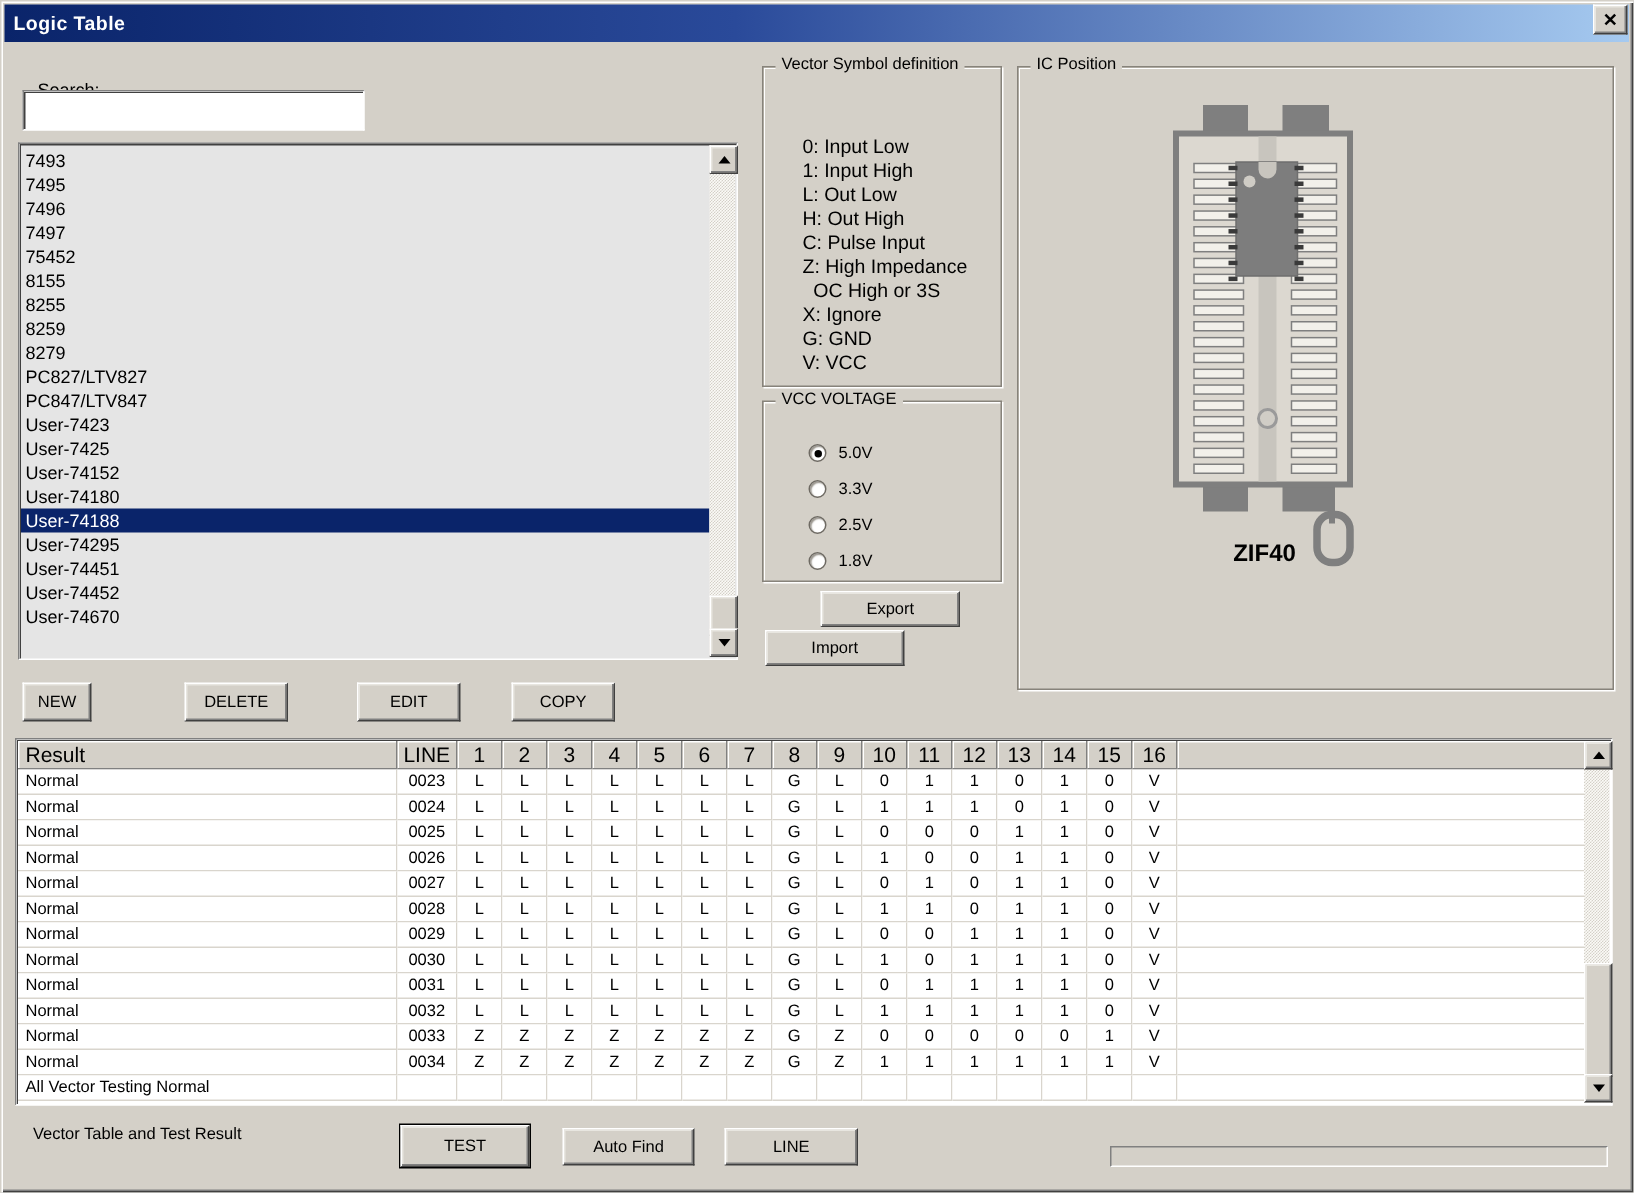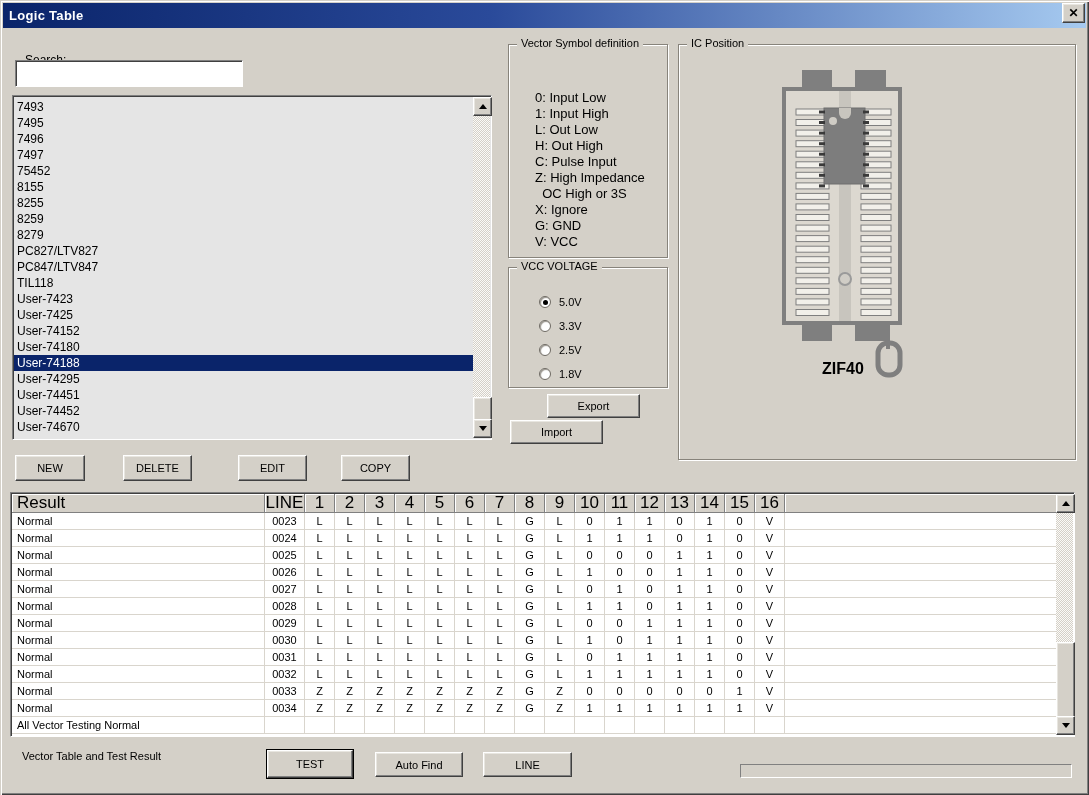--- a/index.html
+++ b/index.html
@@ -51,21 +51,21 @@
   .radio{width:12px;height:12px;border-radius:50%;background:#fff;border:1px solid #6e6a63;
     box-shadow:inset 1px 1px 1px #9a968e;display:flex;align-items:center;justify-content:center;box-sizing:border-box;}
   .radio.checked::after{content:"";width:5px;height:5px;border-radius:50%;background:#000;}
   .radio-label{font-size:11px;}
   .socket-svg{position:absolute;left:0;top:0;}
   .rtable{position:absolute;left:10px;top:492px;width:1065px;height:245px;background:#ffffff;box-sizing:border-box;}
   .rt-inner{position:absolute;left:1px;top:1px;bottom:1px;right:18px;overflow:hidden;background:#fff;}
   .rt-header{display:flex;height:19px;}
   .hcell{background:#d4d0c8;border-right:1px solid #808080;border-bottom:1px solid #808080;
     box-shadow:inset 1px 1px 0 #ffffff;box-sizing:border-box;display:flex;align-items:center;justify-content:center;
-    font-size:17px;flex-shrink:0;}
+    font-size:14px;flex-shrink:0;}
   .rt-row{display:flex;height:17px;}
   .bcell{border-right:1px solid #d9d5cd;border-bottom:1px solid #d9d5cd;box-sizing:border-box;
     display:flex;align-items:center;justify-content:center;font-size:11px;background:#fff;flex-shrink:0;}
   .c-result{width:253px;justify-content:flex-start;padding-left:5px;}
   .c-line{width:40px;}
   .c-pin{width:30px;}
   .c-fill{flex:1;border-right:none;}
   .rt-scroll{position:absolute;top:1px;right:1px;bottom:1px;width:17px;
     background-color:#fbfaf7;
     background-image:linear-gradient(45deg,#d4d0c8 25%,transparent 25%,transparent 75%,#d4d0c8 75%),
@@ -97,21 +97,20 @@
         <div class="list-item">7495</div>
         <div class="list-item">7496</div>
         <div class="list-item">7497</div>
         <div class="list-item">75452</div>
         <div class="list-item">8155</div>
         <div class="list-item">8255</div>
         <div class="list-item">8259</div>
         <div class="list-item">8279</div>
         <div class="list-item">PC827/LTV827</div>
         <div class="list-item">PC847/LTV847</div>
-        <div class="list-item">TIL118</div>
         <div class="list-item">User-7423</div>
         <div class="list-item">User-7425</div>
         <div class="list-item">User-74152</div>
         <div class="list-item">User-74180</div>
         <div class="list-item selected">User-74188</div>
         <div class="list-item">User-74295</div>
         <div class="list-item">User-74451</div>
         <div class="list-item">User-74452</div>
         <div class="list-item">User-74670</div>
       </div>
@@ -119,21 +118,21 @@
       <div class="sb-btn raised sb-up">
           <span class="tri-up"></span>
         </div>
       <div class="sb-thumb raised" style="top:300px;height:25px;"></div>
       <div class="sb-btn raised sb-down">
           <span class="tri-down"></span>
         </div>
     </div>
   </div>
 
-  <button class="raised btn" style="position:absolute;left:15px;top:455px;width:70px;height:26px;">NEW</button>
+  <button class="raised btn" style="position:absolute;left:15px;top:455px;width:46px;height:26px;">NEW</button>
   <button class="raised btn" style="position:absolute;left:123px;top:455px;width:69px;height:26px;">DELETE</button>
   <button class="raised btn" style="position:absolute;left:238px;top:455px;width:69px;height:26px;">EDIT</button>
   <button class="raised btn" style="position:absolute;left:341px;top:455px;width:69px;height:26px;">COPY</button>
 
   <div class="groupbox" style="left:508px;top:44px;width:160px;height:214px;">
     <span class="legend">Vector Symbol definition</span>
     <div class="sym-lines" id="sym-lines"><div class="sym-line">0: Input Low</div><div class="sym-line">1: Input High</div><div class="sym-line">L: Out Low</div><div class="sym-line">H: Out High</div><div class="sym-line">C: Pulse Input</div><div class="sym-line">Z: High Impedance</div><div class="sym-line">  OC High or 3S</div><div class="sym-line">X: Ignore</div><div class="sym-line">G: GND</div><div class="sym-line">V: VCC</div></div>
   </div>
 
   <div class="groupbox" style="left:508px;top:267px;width:160px;height:121px;">

